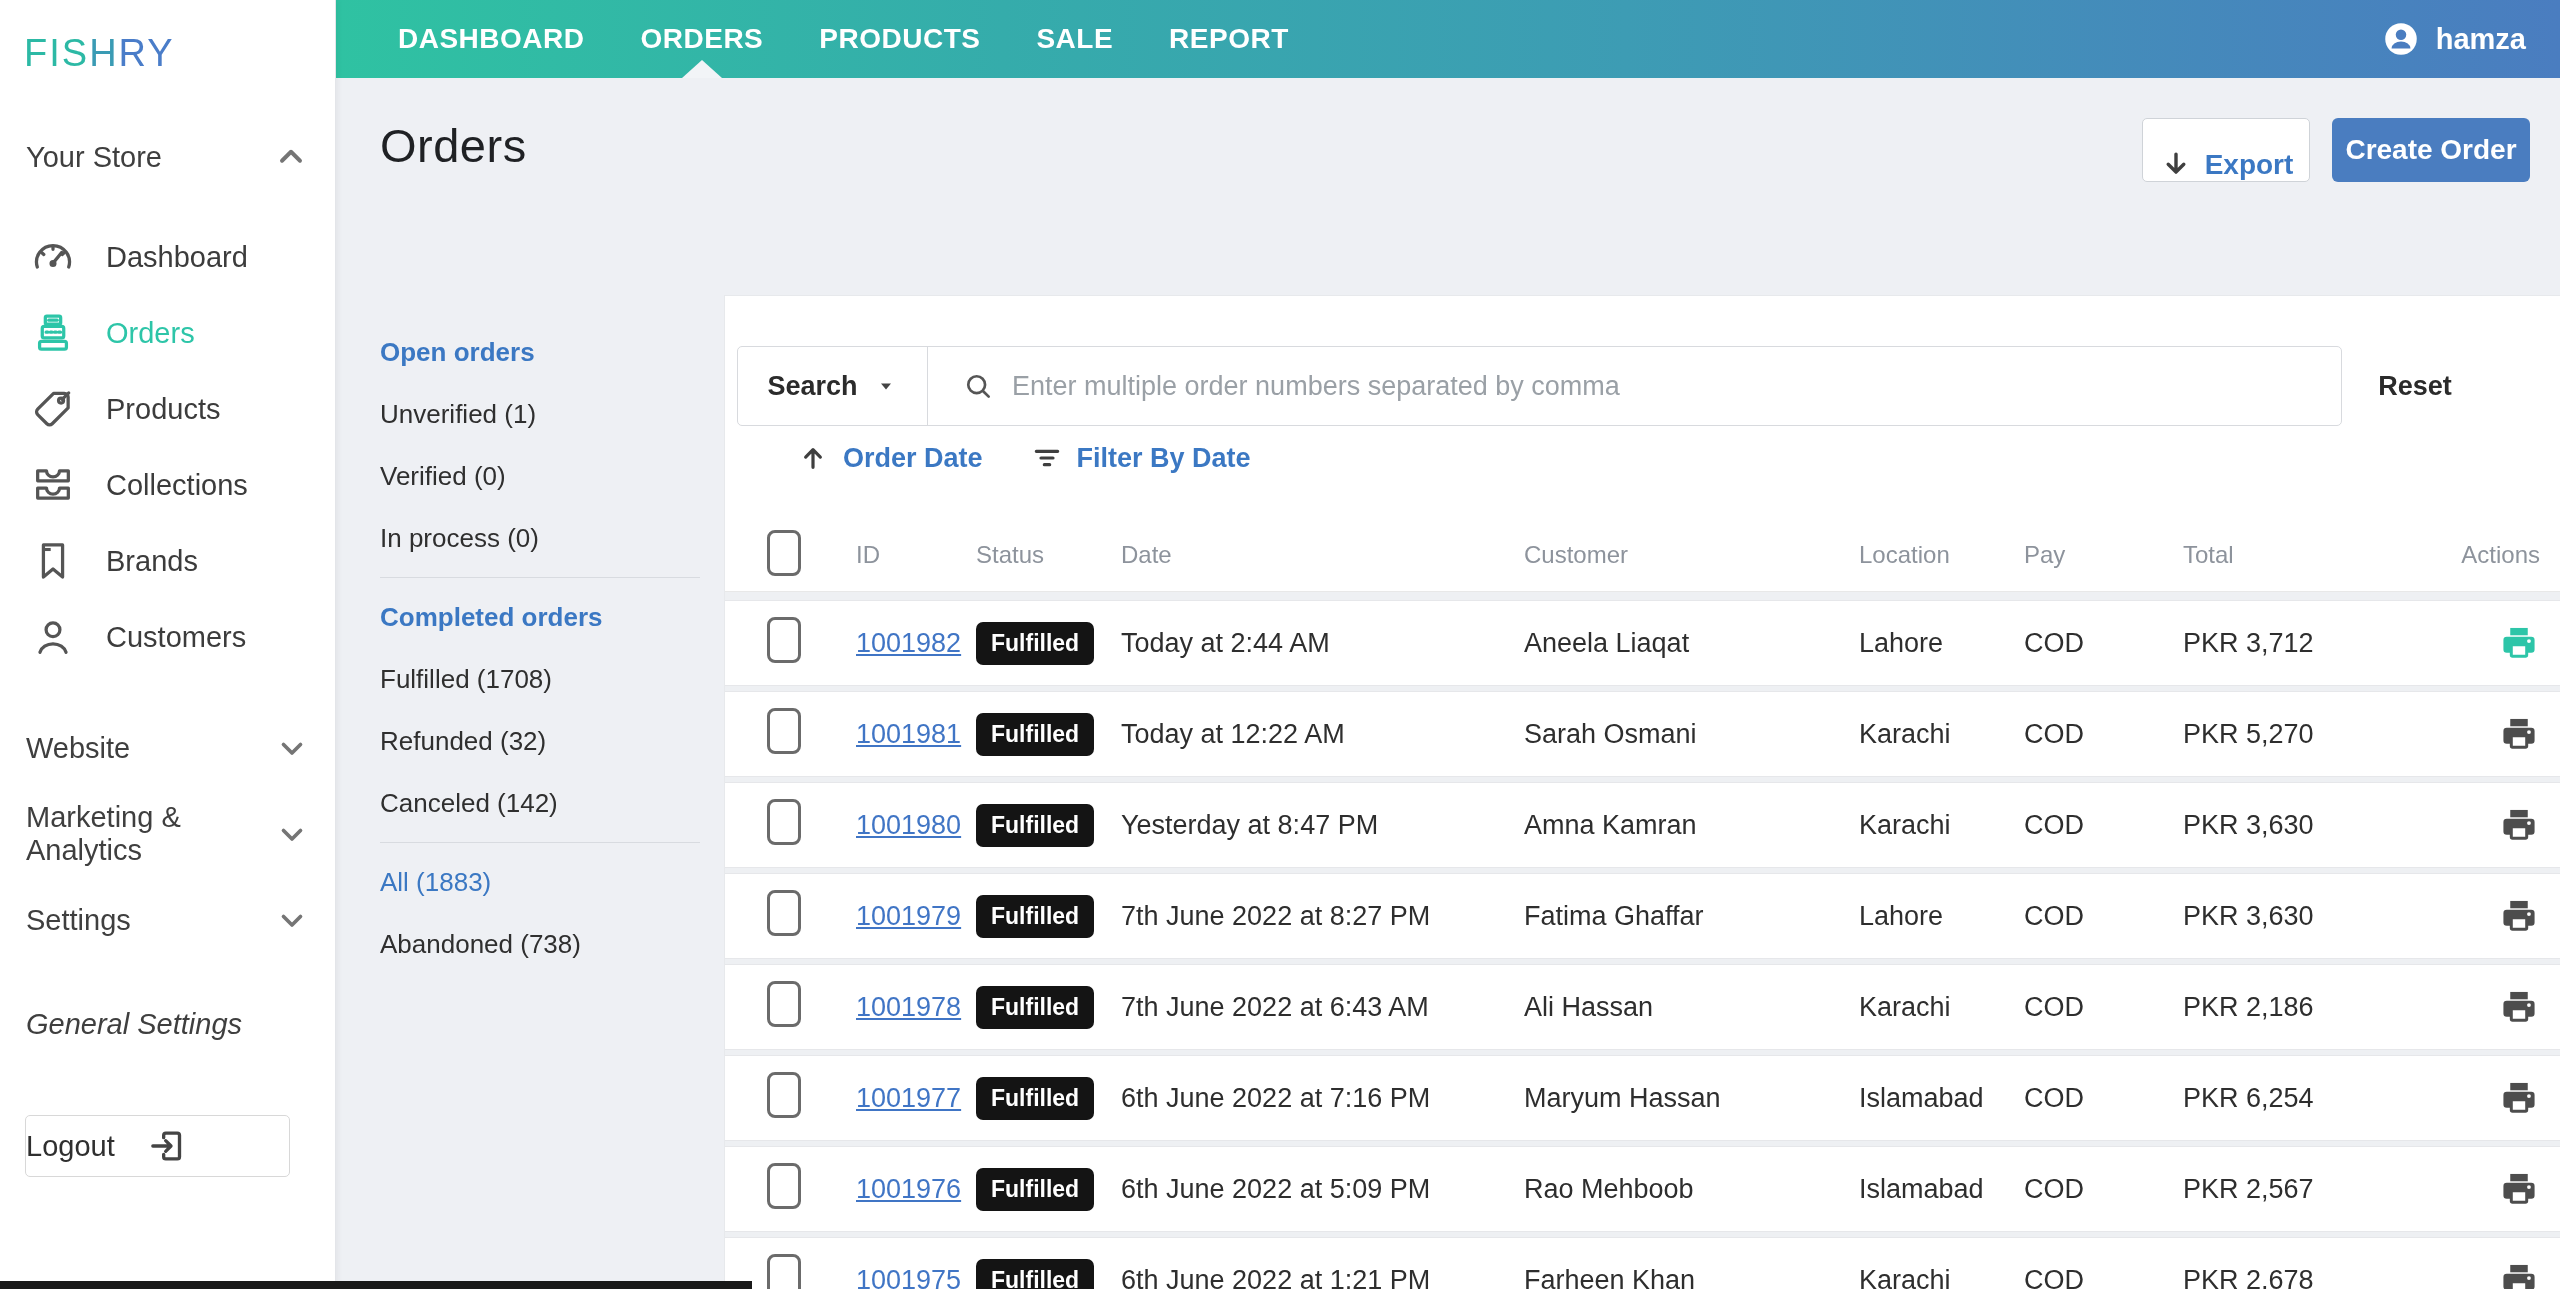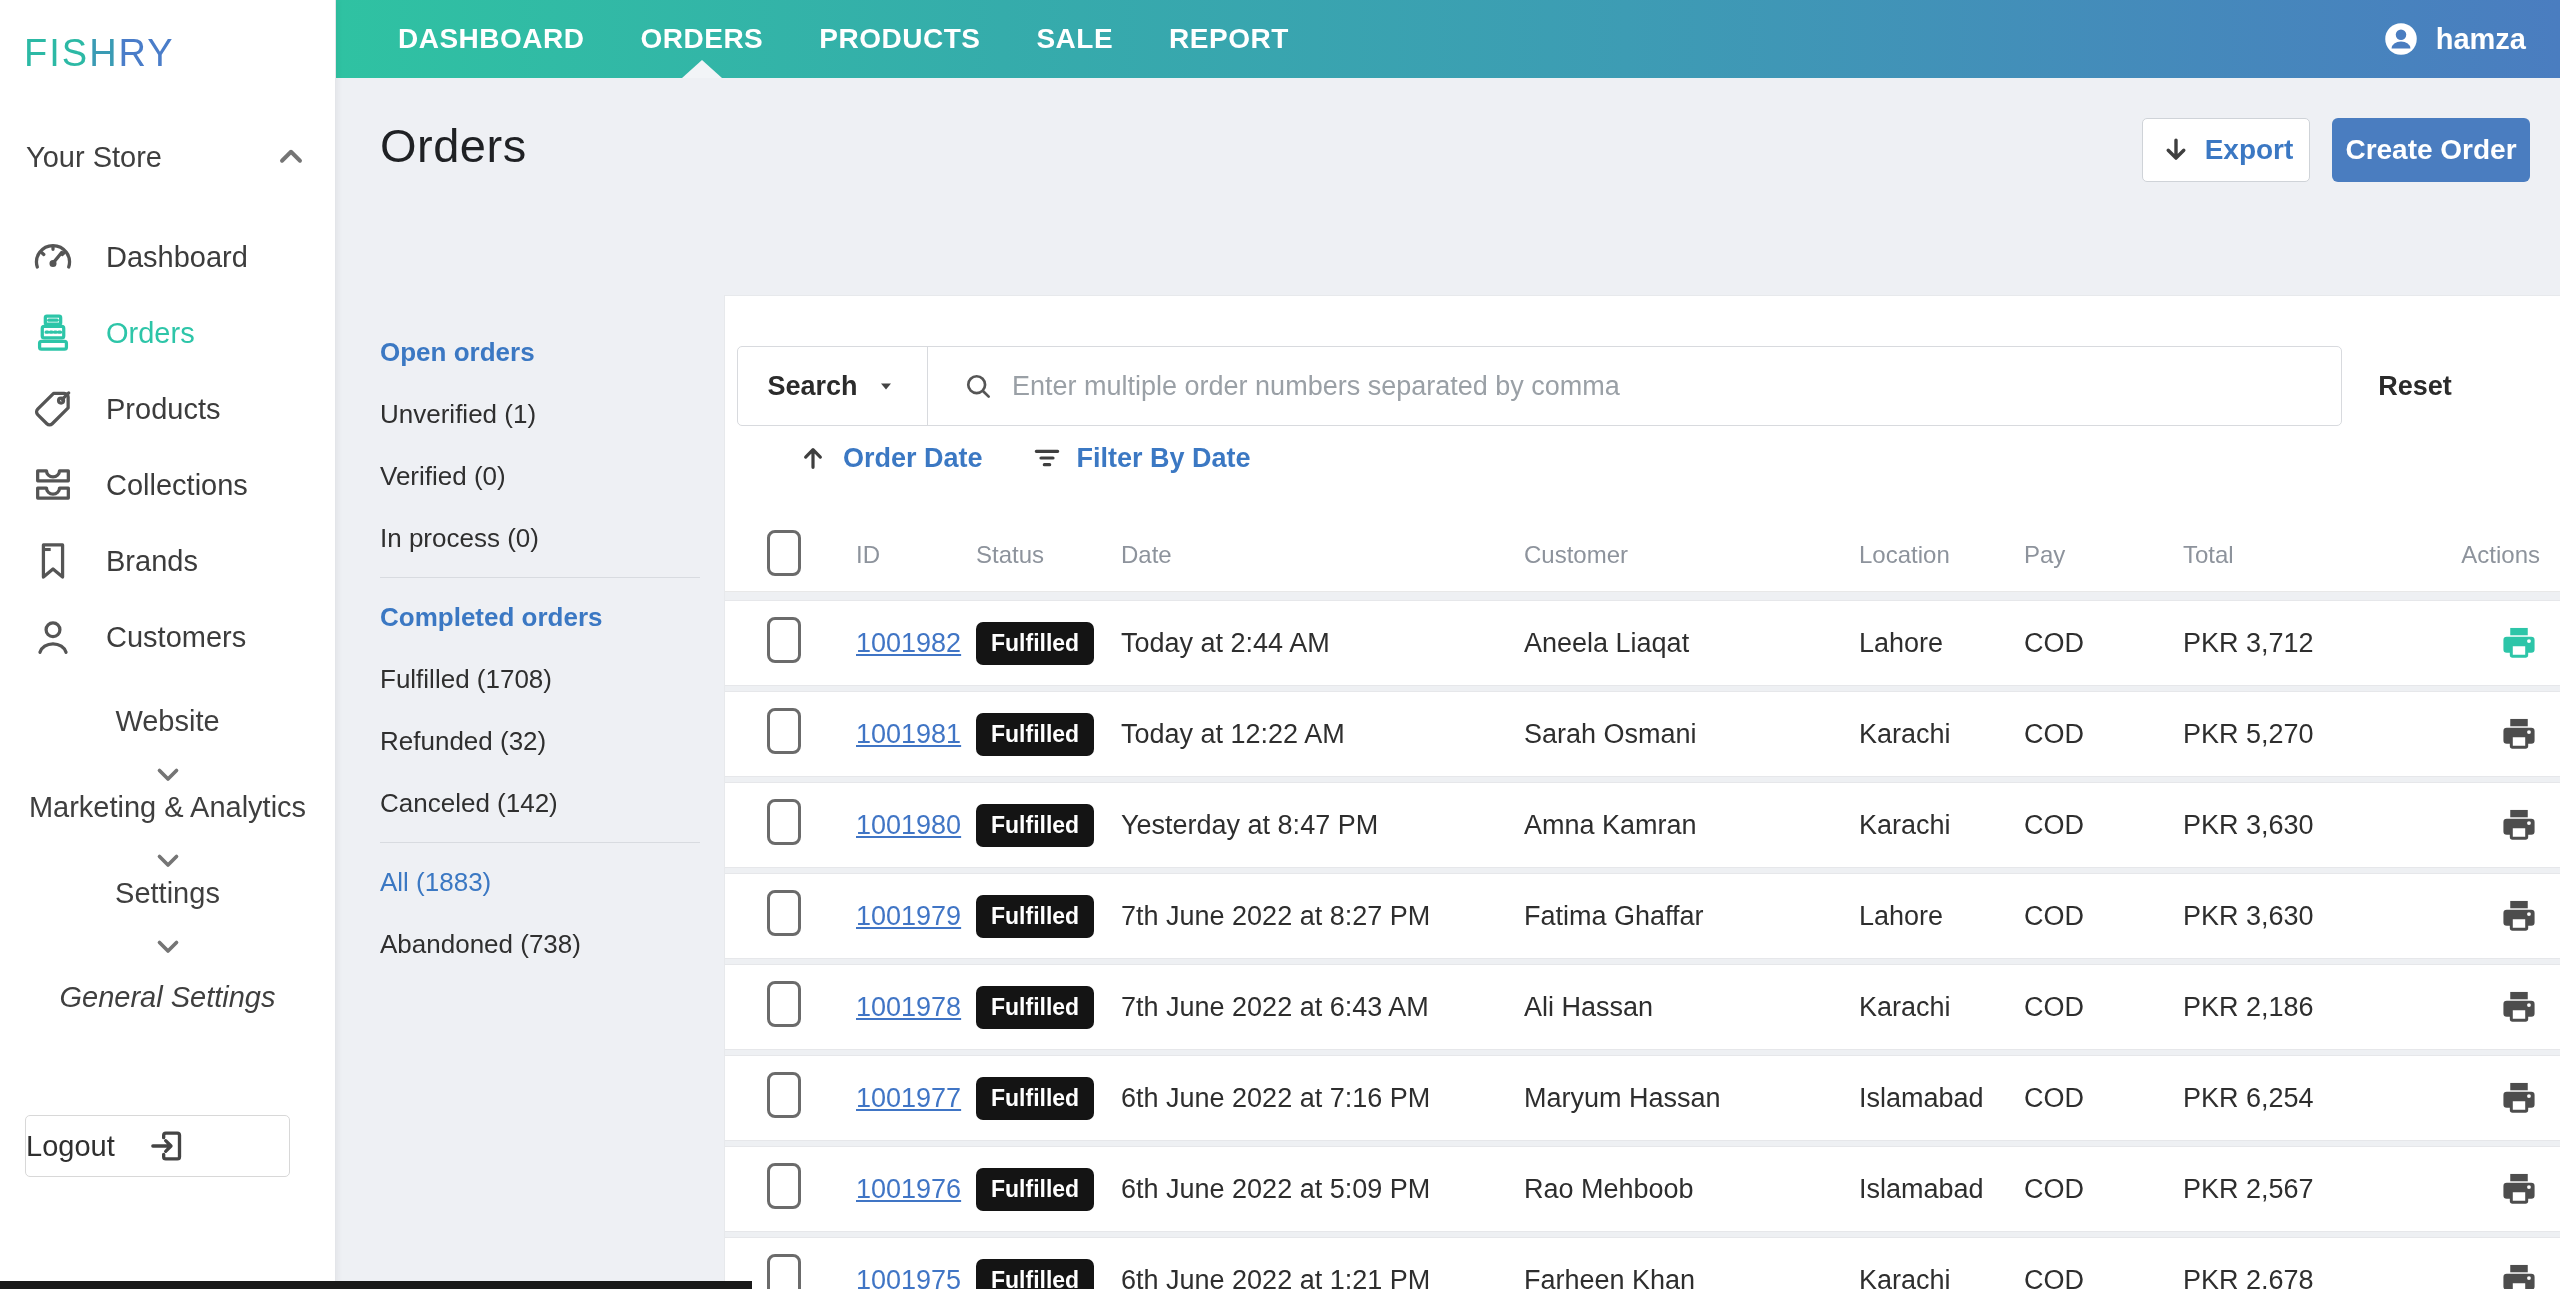--- a/index.html
+++ b/index.html
@@ -16,21 +16,21 @@
   .logo .lg-ry  { color:#4a7dc9; }
   .store-row { margin:64px 26px 0 26px; display:flex; align-items:center; justify-content:space-between;
     font-size:29px; color:#3f3f3f; cursor:pointer; }
   .store-menu { margin-top:44px; }
   .s-item { display:flex; align-items:center; height:76px; padding-left:30px; cursor:pointer; }
   .s-item .s-ic { width:54px; height:46px; display:flex; align-items:center; }
   .s-item .s-label { margin-left:22px; font-size:29px; color:#3c3c3c; }
   .s-item.active .s-label { color:#2dc5a8; }
   .side-sections { margin-top:30px; }
   .sec-row { display:flex; align-items:center; justify-content:space-between; height:86px;
-    padding:0 26px; font-size:29px; color:#3f3f3f; cursor:pointer;flex-direction:column; }
+    padding:0 26px; font-size:29px; color:#3f3f3f; cursor:pointer; }
   .sec-row.plain { cursor:default;font-style:italic; }
   .logout { margin:48px 0 0 25px; width:265px; height:62px; background:#fff;
     border:1px solid #d8d8d8; border-radius:5px; display:flex; align-items:center; justify-content:flex-start;
     gap:32px; font-size:29px; font-weight:500; color:#2f2f2f; cursor:pointer;
     font-family:"Liberation Sans","DejaVu Sans",sans-serif; }
 
   
   .main { flex:1; display:flex; flex-direction:column; height:100%; background:#eef0f4; min-width:0; }
   .topnav { height:78px; flex:0 0 78px; display:flex; align-items:center; padding-left:62px;
     background:linear-gradient(90deg,#2fc2a2 0%,#35acab 30%,#3d9cb4 58%,#4a7dc0 100%); }
@@ -41,21 +41,21 @@
     width:0; height:0; border-left:20px solid transparent; border-right:20px solid transparent;
     border-bottom:18px solid #f2f4f7; }
   .user-chip { margin-left:auto; margin-right:34px; display:flex; align-items:center; gap:14px;
     color:#fff; font-weight:700; font-size:29px; cursor:pointer; }
 
   .page-head { flex:0 0 217px; display:flex; align-items:flex-start; justify-content:space-between;
     padding:40px 30px 0 44px; }
   .page-head h1 { font-size:47px; font-weight:500; color:#1f2124; letter-spacing:.5px; }
   .head-actions { display:flex; gap:22px; }
   .btn-export { width:168px; height:64px; background:#fff; border:1px solid #cfd3d8; border-radius:5px;
-    display:flex; align-items:center; justify-content:center; gap:12px; cursor:pointer; }
+    display:flex; align-items:flex-end; justify-content:center; gap:12px; cursor:pointer; }
   .btn-export span { color:#3b78c3; font-weight:700; font-size:28px; }
   .btn-create { width:198px; height:64px; background:#4a7dc0; border:none; border-radius:6px;
     color:#fff; font-weight:700; font-size:28px; cursor:pointer;
     font-family:"Liberation Sans","DejaVu Sans",sans-serif; }
 
   .content-row { flex:1; display:flex; min-height:0; }
   .filter-col { width:388px; flex:0 0 388px; padding:26px 24px 0 44px; }
   .f-item { font-size:26px; height:62px; display:flex; align-items:center; color:#2f2f2f; cursor:pointer; }
   .f-section { color:#3b78c3; font-weight:700; }
   .f-all { color:#3b78c3; }

